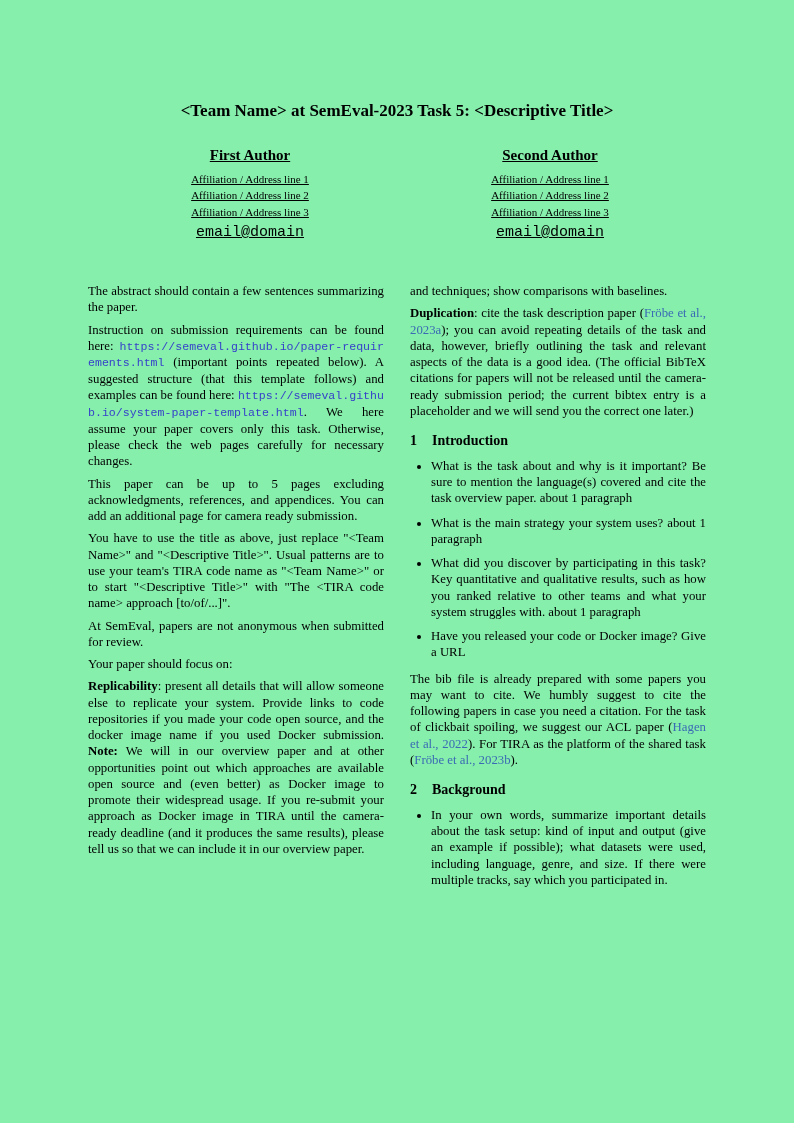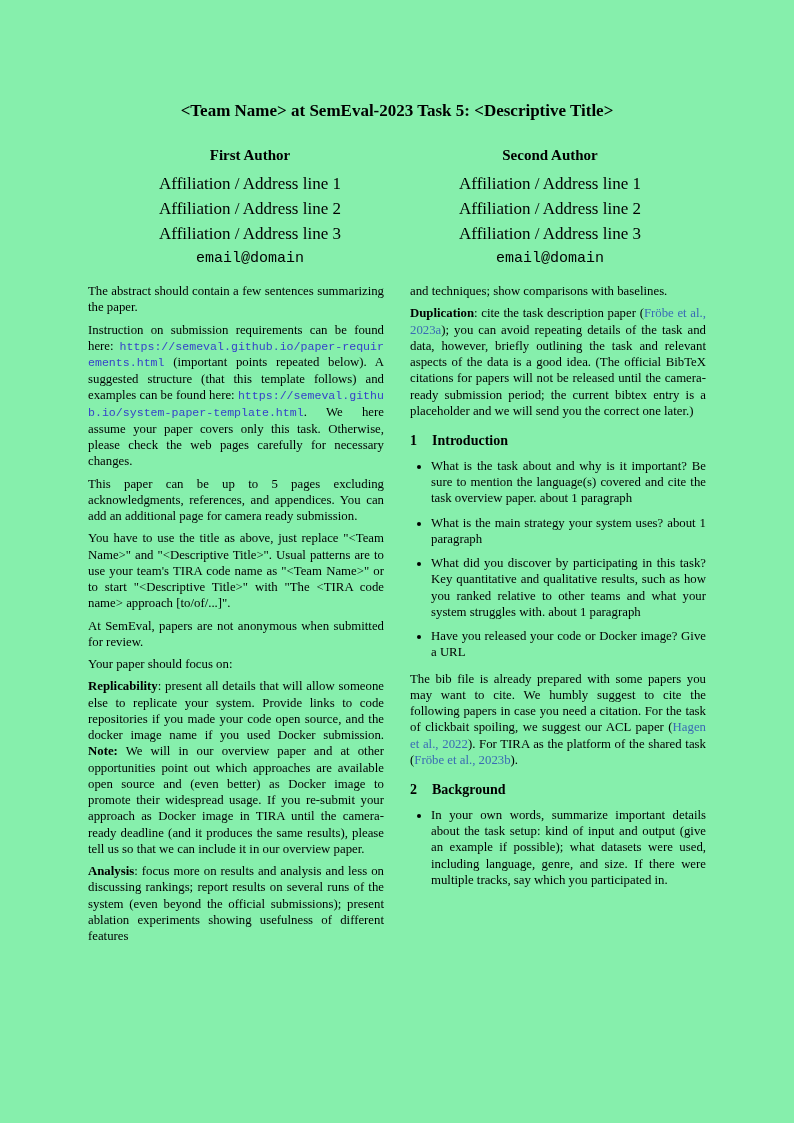--- a/index.html
+++ b/index.html
@@ -20,23 +20,23 @@
     font-size: 17px;
     font-weight: bold;
     margin: 0;
   }
   .authors {
     position: absolute;
     top: 147px; left: 100px;
     width: 600px;
     display: flex;
   }
-  .author { flex: 1; text-align: center; }
+  .author { flex: 1; text-align: center; text-decoration: underline; }
   .author-name { font-size: 15px; font-weight: bold; margin-bottom: 7px; }
-  .aff { font-size: 17px; line-height: 1.48; }
+  .aff { font-size: 11px; line-height: 1.48; }
   .email {
     font-family: "Liberation Mono", monospace;
     font-size: 15px;
     margin-top: 4px;
   }
   .col {
     position: absolute;
     top: 283px;
     width: 296px;
     font-size: 12.8px;
@@ -107,21 +107,20 @@
     <p>This paper can be up to 5 pages excluding acknowledgments, references, and appendices. You can add an additional page for camera ready submission.</p>
 
     <p>You have to use the title as above, just replace "&lt;Team Name&gt;" and "&lt;Descriptive Title&gt;". Usual patterns are to use your team's TIRA code name as "&lt;Team Name&gt;" or to start "&lt;Descriptive Title&gt;" with "The &lt;TIRA code name&gt; approach [to/of/...]".</p>
 
     <p>At SemEval, papers are not anonymous when submitted for review.</p>
 
     <p>Your paper should focus on:</p>
 
     <p><b>Replicability</b><span>: present all details that will allow someone else to replicate your system. Provide links to code repositories if you made your code open source, and the docker image name if you used Docker submission. </span><b>Note:</b><span> We will in our overview paper and at other opportunities point out which approaches are available open source and (even better) as Docker image to promote their widespread usage. If you re-submit your approach as Docker image in TIRA until the camera-ready deadline (and it produces the same results), please tell us so that we can include it in our overview paper.</span></p>
 
-    <p><b>Analysis</b><span>: focus more on results and analysis and less on discussing rankings; report results on several runs of the system (even beyond the official submissions); present ablation experiments showing usefulness of different features</span></p>
   </div>
 
   <div class="col col-right">
     <p>and techniques; show comparisons with baselines.</p>
 
     <p><b>Duplication</b><span>: cite the task description paper (</span><a class="cite">Fröbe et al., 2023a</a><span>); you can avoid repeating details of the task and data, however, briefly outlining the task and relevant aspects of the data is a good idea. (The official BibTeX citations for papers will not be released until the camera-ready submission period; the current bibtex entry is a placeholder and we will send you the correct one later.)</span></p>
 
     <h3 class="sec-heading">
         <span class="sec-num">1</span>
         <span>Introduction</span>

